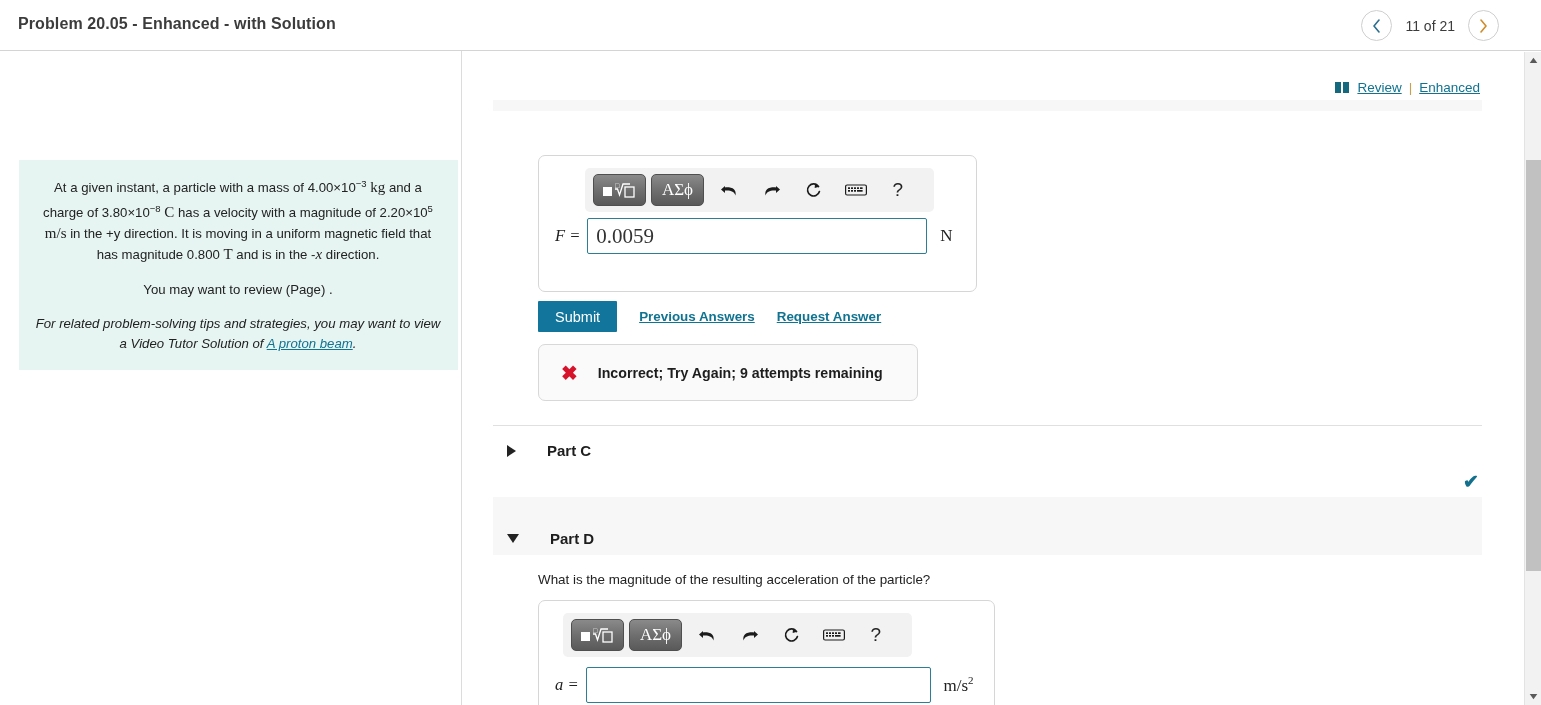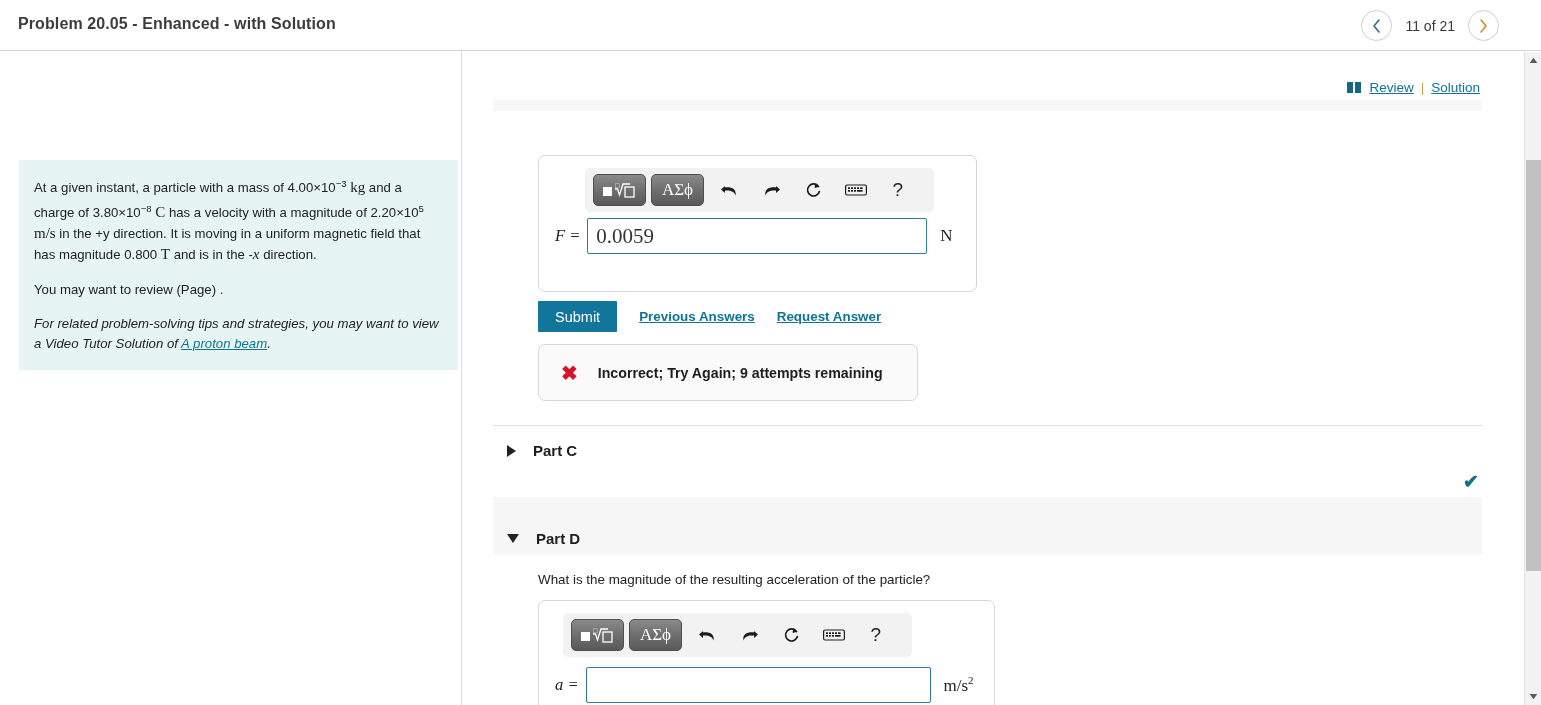--- a/index.html
+++ b/index.html
@@ -34,21 +34,21 @@
 
   
   .vdivider { position:absolute; left:461px; top:51px; width:1px; height:654px; background:#dcdcdc; }
 
   
   .problem-box {
     position:absolute; left:19px; top:160px; width:439px;
     background:#e6f4f2;
     padding:14px 16px 16px 15px;
   }
-  .problem-box p { margin:0 0 14px 0; font-size:13.2px; line-height:20.2px; color:#222; }
+  .problem-box p { margin:0 0 14px 0; font-size:13.2px; line-height:20.2px; color:#222;text-align:center; }
   .problem-box p:last-child { margin-bottom:0;font-style:italic; }
   .mathser { font-family:"Liberation Serif", serif; font-size:15px; }
   .mathit { font-family:"Liberation Serif", serif; font-style:italic; font-size:15px; }
   .sup { font-size:9.5px; vertical-align:super; }
   a.tlink { color:#0f7391; text-decoration:underline; }
 
   
   .content { position:absolute; left:462px; top:52px; width:1048px; height:653px; overflow:hidden; background:#fff; }
 
   .reviewbar { position:absolute; right:30px; top:28px; display:flex; align-items:center; gap:7px; font-size:13.5px; }
@@ -124,21 +124,21 @@
   .feedback {
     position:absolute; left:76px; top:292px; width:380px; height:57px;
     border:1px solid #d8d8d8; border-radius:7px; background:#fafafa;
     display:flex; align-items:center; padding-left:22px; gap:20px;
   }
   .xmark { color:#d6132b; font-size:20px; font-weight:bold; line-height:1; }
   .fbtext { font-size:14.2px; font-weight:bold; color:#1d1d1d; white-space:nowrap; }
 
   .hdivider { position:absolute; left:31px; top:373px; width:989px; height:1px; background:#e0e0e0; }
 
-  .part-header { position:absolute; display:flex; align-items:center; }
+  .part-header { position:absolute; display:flex; align-items:center;gap:14px; }
   #part-c { left:45px; top:390px; }
   #part-d-hdr { left:45px; top:478px; }
   .tri { width:0; height:0; margin-right:17px; cursor:pointer; }
   .tri-right { border-top:6px solid transparent; border-bottom:6px solid transparent; border-left:9px solid #222; }
   .tri-down { border-left:6.5px solid transparent; border-right:6.5px solid transparent; border-top:9px solid #222; }
   .part-label { font-size:15px; font-weight:bold; color:#1d1d1d; white-space:nowrap; }
 
   .checkmark { position:absolute; right:31px; top:418px; color:#12708c; font-size:19px; font-weight:bold; }
 
   .partband-d { position:absolute; left:31px; top:445px; width:989px; height:58px; background:#f7f7f7; }
@@ -201,21 +201,21 @@
 
   <div class="content">
 
     <div class="reviewbar">
       <span class="book-icon">
           <span class="bl"></span>
           <span class="br"></span>
         </span>
       <a href="#">Review</a>
       <span class="rsep">|</span>
-      <a href="#">Solution</a>
+      <a href="#">Enhanced</a>
     </div>
 
     <div class="partband-top"></div>
 
 
     <div class="answer-frame" id="frame-b">
       <div class="toolbar" id="tb-b">
         <div class="tbtn">
           <svg width="34" height="20" viewBox="0 0 34 20">
             <rect x="1" y="7" width="9" height="9" fill="#fff"></rect>

